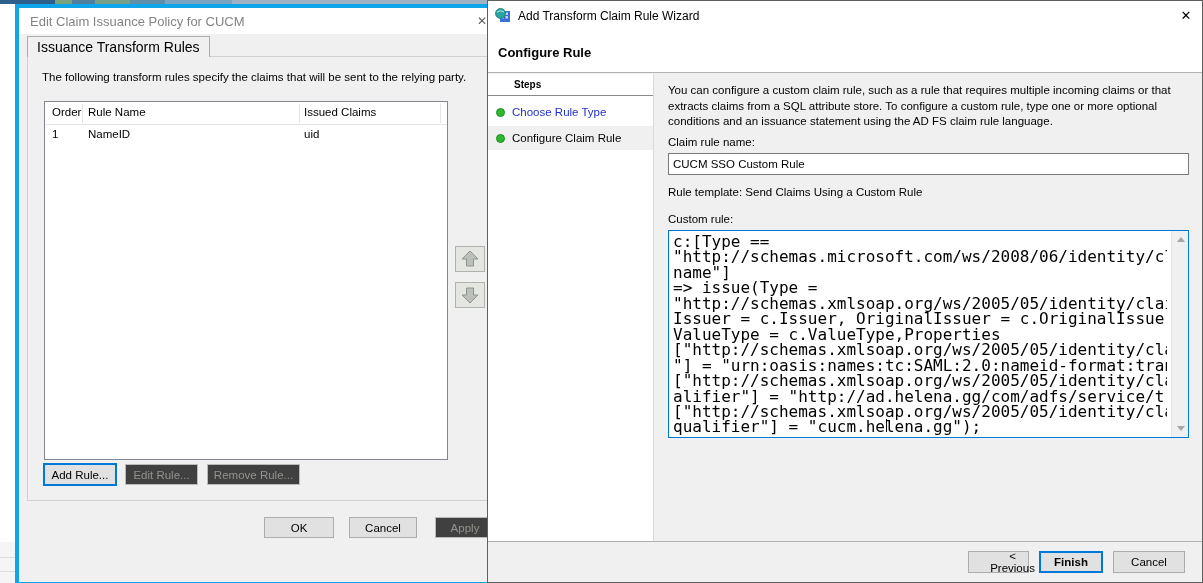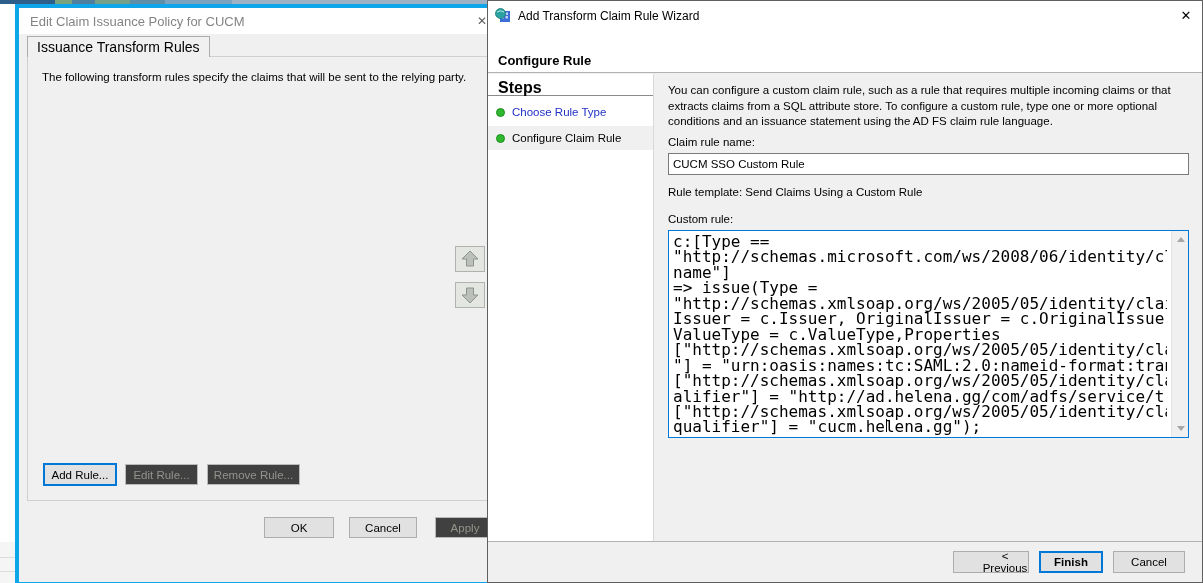--- a/index.html
+++ b/index.html
@@ -47,25 +47,25 @@
   .move-btn { position:absolute; left:427px; width:30px; height:26px; background:#e4e7e1; border:1px solid #b0b3ad;
               display:flex; align-items:center; justify-content:center; }
 
   
   .dlg-right { position:absolute; left:487px; top:0; width:716px; height:583px; border:1px solid #5f5f5f; }
   .wiz-header { position:absolute; left:0; top:0; right:0; height:72px; background:#fff; border-bottom:1px solid #b2b2b2; }
   .dlg-right .titlebar { height:28px; background:transparent; }
   .wiz-icon { position:absolute; left:7px; top:6px; width:16px; height:16px; }
   .wiz-title { position:absolute; left:30px; top:8px; font-size:12px; color:#000; }
   .dlg-right .close-btn { height:28px; color:#000; font-size:13px; }
-  .wiz-heading { position:absolute; left:10px; top:52px; font-size:13px; font-weight:bold; }
+  .wiz-heading { position:absolute; left:10px; top:44px; font-size:13px; font-weight:bold; }
 
   .steps-panel { position:absolute; left:0; top:73px; width:166px; height:469px; background:#fff; border-right:1px solid #d9d9d9; }
   .steps-head { position:absolute; left:0; top:0; right:0; height:22px; border-bottom:1px solid #8a8a8a; }
-  .steps-head span { position:absolute; left:10px; top:5px; font-weight:bold; font-size:16px; }
+  .steps-head span { position:absolute; left:26px; top:5px; font-weight:bold; font-size:10px; }
   .step-item { position:absolute; left:0; right:0; height:24px; display:flex; align-items:center; }
   .step-item .bullet { width:9px; height:9px; border-radius:50%; background:#2db82d; border:1px solid #1f8f1f; margin:0 7px 0 8px; flex:none; }
   .step-link { color:#2031c6; }
   .step-current { background:#f0f0f0; }
 
   .wiz-content { position:absolute; left:167px; top:73px; width:526px; height:469px; background:#f0f0f0; }
   .wiz-desc { position:absolute; left:13px; top:9px; width:534px; line-height:15.5px; }
   .lbl-claimname { position:absolute; left:13px; top:62px; }
   .claimname-input { position:absolute; left:13px; top:79px; width:521px; height:22px; background:#fff;
       border:1px solid #7a7a7a; font-family:"Liberation Sans",sans-serif; font-size:11.5px; padding:0 4px; }
@@ -77,21 +77,21 @@
   .caret { position:absolute; left:217px; top:188px; width:1px; height:13px; background:#000; }
   .rule-scrollbar { position:absolute; right:0; top:0; width:17px; bottom:0; background:#f0f0f0; border-left:1px solid #e5e5e5; }
   .sb-up, .sb-down { position:absolute; left:0; width:17px; height:17px; display:flex; align-items:center; justify-content:center; }
   .sb-up { top:0; } .sb-down { bottom:0; }
   .tri-up { width:0; height:0; border-left:4px solid transparent; border-right:4px solid transparent; border-bottom:5px solid #a6a6a6; }
   .tri-down { width:0; height:0; border-left:4px solid transparent; border-right:4px solid transparent; border-top:5px solid #a6a6a6; }
 
   .wiz-footer { position:absolute; left:0; bottom:0; right:0; height:41px; background:#f0f0f0; border-top:1px solid #b2b2b2;
       display:flex; align-items:center; justify-content:flex-end; padding-right:17px; gap:10px; }
   .wiz-footer .fbtn { position:static; height:22px; }
-  .fbtn-prev { width:76px;padding-left:28px; } .fbtn-finish { width:64px;font-weight:bold; } .fbtn-cancel { width:72px; }
+  .fbtn-prev { width:61px;padding-left:28px; } .fbtn-finish { width:64px;font-weight:bold; } .fbtn-cancel { width:72px; }
 </style>
 </head>
 <body>
 
 <div class="abs bg-topstrip"></div>
 <div class="abs bg-panel"></div>
 <div class="abs bg-hline1"></div>
 <div class="abs bg-hline2"></div>
 <div class="abs bg-vline" style="left:55px;"></div>
 <div class="abs bg-vline" style="left:68px;"></div>
@@ -106,20 +106,35 @@
     <span>✕</span>
   </div>
 
   <div class="tab">
     <span>Issuance Transform Rules</span>
   </div>
 
   <div class="tabpage">
     <div class="instruction">The following transform rules specify the claims that will be sent to the relying party.</div>
 
+    <div class="listbox">
+      <div class="lb-header">
+        <span class="hcell col-order">Order</span>
+        <span class="hcell col-name">Rule Name</span>
+        <span class="hcell col-claims">Issued Claims</span>
+        <div class="lb-vdiv" style="left:37px;"></div>
+        <div class="lb-vdiv" style="left:254px;"></div>
+        <div class="lb-vdiv" style="left:395px;"></div>
+      </div>
+      <div class="lb-row">
+        <span class="cell col-order">1</span>
+        <span class="cell col-name">NameID</span>
+        <span class="cell col-claims">uid</span>
+      </div>
+    </div>
 
     <div class="move-btn" style="top:189px;">
       <svg width="20" height="18" viewBox="0 0 20 18">
         <path d="M10 1 L18 9 L13.5 9 L13.5 16 L6.5 16 L6.5 9 L2 9 Z" fill="#bcc0ba" stroke="#8f938d" stroke-width="1"></path>
       </svg>
     </div>
     <div class="move-btn" style="top:225px;">
       <svg width="20" height="18" viewBox="0 0 20 18">
         <path d="M10 17 L2 9 L6.5 9 L6.5 2 L13.5 2 L13.5 9 L18 9 Z" fill="#bcc0ba" stroke="#8f938d" stroke-width="1"></path>
       </svg>

